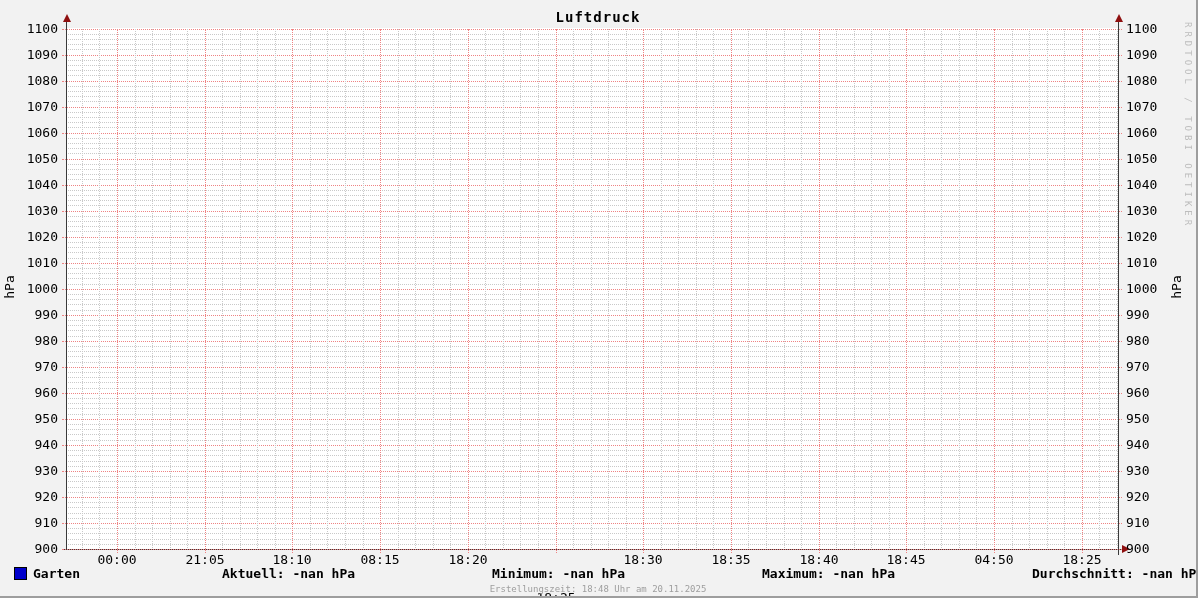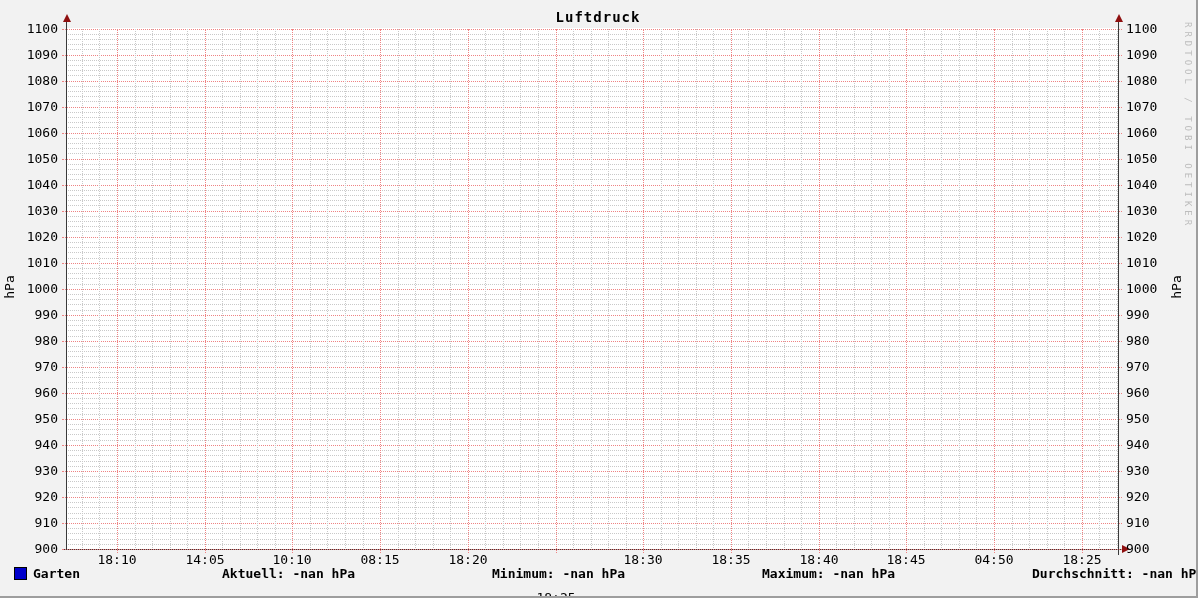--- a/index.html
+++ b/index.html
@@ -109,23 +109,23 @@
       <div class="ytick left" style="top: 126px;">1060</div>
       <div class="ytick right" style="top: 126px;">1060</div>
       <div class="ytick left" style="top: 100px;">1070</div>
       <div class="ytick right" style="top: 100px;">1070</div>
       <div class="ytick left" style="top: 74px;">1080</div>
       <div class="ytick right" style="top: 74px;">1080</div>
       <div class="ytick left" style="top: 48px;">1090</div>
       <div class="ytick right" style="top: 48px;">1090</div>
       <div class="ytick left" style="top: 22px;">1100</div>
       <div class="ytick right" style="top: 22px;">1100</div>
-      <div class="xtick" style="left: 81px;">18:10</div>
-      <div class="xtick" style="left: 169px;">14:05</div>
-      <div class="xtick" style="left: 256px;">10:10</div>
+      <div class="xtick" style="left: 81px;">00:00</div>
+      <div class="xtick" style="left: 169px;">21:05</div>
+      <div class="xtick" style="left: 256px;">18:10</div>
       <div class="xtick" style="left: 344px;">08:15</div>
       <div class="xtick" style="left: 432px;">18:20</div>
       <div class="xtick" style="left: 520px; margin-top: 38px;">18:25</div>
       <div class="xtick" style="left: 607px;">18:30</div>
       <div class="xtick" style="left: 695px;">18:35</div>
       <div class="xtick" style="left: 783px;">18:40</div>
       <div class="xtick" style="left: 870px;">18:45</div>
       <div class="xtick" style="left: 958px;">04:50</div>
       <div class="xtick" style="left: 1046px;">18:25</div>
     </div>
@@ -134,20 +134,21 @@
 
   <div id="legend">
     <span id="legend-swatch" style="background: rgb(0, 0, 204);"></span>
     <span id="legend-name">Garten</span>
     <span id="stat-aktuell" class="stat">Aktuell: -nan hPa</span>
     <span id="stat-minimum" class="stat">Minimum: -nan hPa</span>
     <span id="stat-maximum" class="stat">Maximum: -nan hPa</span>
     <span id="stat-durchschnitt" class="stat">Durchschnitt: -nan hPA</span>
   </div>
 
+  <div id="footer">Erstellungszeit: 18:48 Uhr am 20.11.2025</div>
 <div class="hline major" style="left: 62px; width: 1060px; top: 549px;"></div>
     <div class="hline" style="left: 68px; width: 1049px; top: 544px;"></div>
     <div class="hline" style="left: 68px; width: 1049px; top: 539px;"></div>
     <div class="hline" style="left: 68px; width: 1049px; top: 533px;"></div>
     <div class="hline" style="left: 68px; width: 1049px; top: 528px;"></div>
     <div class="hline major" style="left: 62px; width: 1060px; top: 523px;"></div>
     <div class="hline" style="left: 68px; width: 1049px; top: 518px;"></div>
     <div class="hline" style="left: 68px; width: 1049px; top: 513px;"></div>
     <div class="hline" style="left: 68px; width: 1049px; top: 507px;"></div>
     <div class="hline" style="left: 68px; width: 1049px; top: 502px;"></div>

